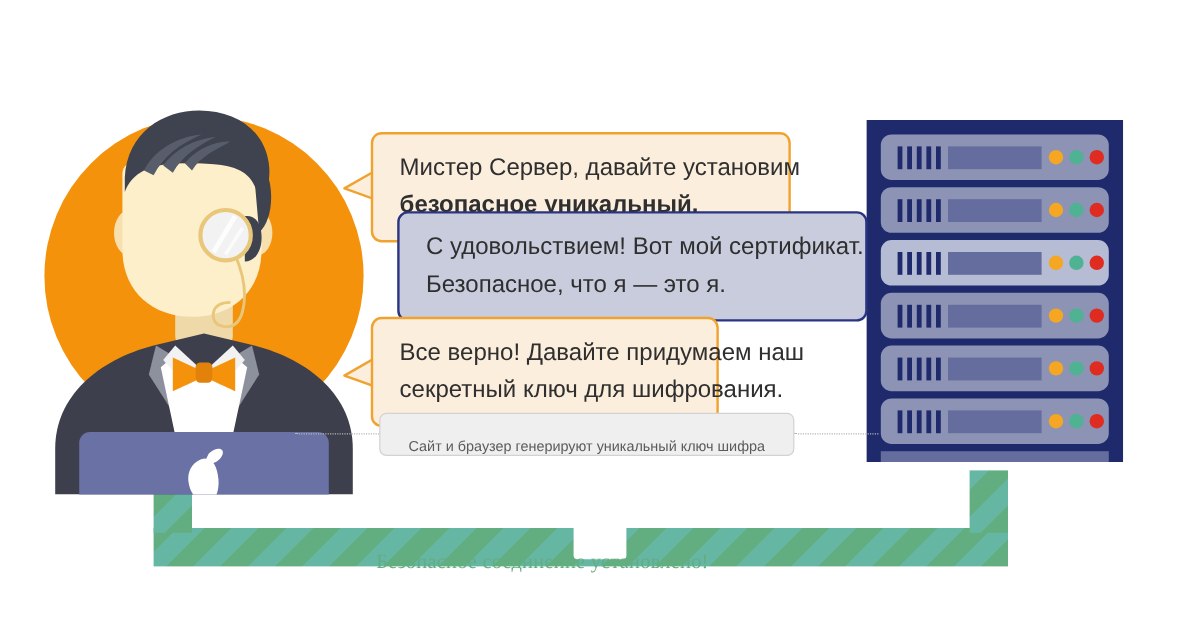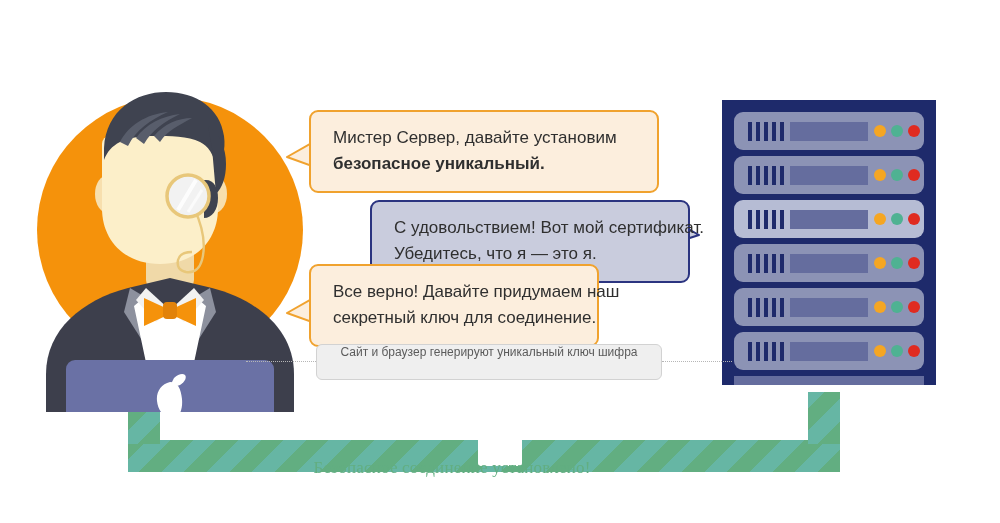--- a/index.html
+++ b/index.html
@@ -72,58 +72,58 @@
   }
 
   
   .bubble {
     position: absolute;
     box-sizing: border-box;
     border-radius: 9px;
     border-width: 2px;
     border-style: solid;
     padding: 13px 18px 13px 22px;
-    font-size: 17px;
+    font-size: 20px;
     line-height: 1.55;
     color: #2f2f2f;
   }
   .bubble.orange {
     background: #fceedd;
     border-color: #f0a22e;
   }
   .bubble.blue {
     background: #c9ccdd;
     border-color: #2b3480;
   }
   .bubble b { font-weight: bold; }
   .bubble .line { white-space: nowrap; }
 
   #bubble-1 { left: 309px; top: 110px; width: 350px; }
-  #bubble-2 { left: 331px; top: 200px; width: 320px; margin-left: 39px; }
+  #bubble-2 { left: 331px; top: 176px; width: 392px; }
   #bubble-3 { left: 309px; top: 264px; width: 290px; }
 
   
   .tail { position: absolute; }
   #tail-1 { left: 285px; top: 139px; width: 30px; height: 30px; }
   #tail-2 { left: 669px; top: 216px; width: 32px; height: 30px; }
   #tail-3 { left: 285px; top: 295px; width: 30px; height: 30px; }
 
   
   #info-box {
     position: absolute;
     left: 316px;
     top: 344px;
     width: 346px;
     height: 36px;
     box-sizing: border-box;
     background: #efefef;
     border: 1px solid #d2d2d2;
     border-radius: 6px;
     display: flex;
-    align-items: flex-start;
+    align-items: flex-end;
     justify-content: center;
     font-size: 12px;
     color: #5b5b5b;
   }
   .dotted {
     position: absolute;
     top: 361px;
     height: 0;
     border-top: 1px dotted #b6b6b6;
   }
@@ -303,26 +303,26 @@
     <rect x="26" y="2" width="6" height="26" fill="#fceedd"></rect>
   </svg>
 
   <div class="bubble orange" id="bubble-1">
     <div class="line">Мистер Сервер, давайте установим</div>
     <div class="line"><b>безопасное уникальный.</b></div>
   </div>
 
   <div class="bubble blue" id="bubble-2">
     <div class="line">С удовольствием! Вот мой сертификат.</div>
-    <div class="line">Убедитесь, что я — это я.</div>
+    <div class="line">Безопасное, что я — это я.</div>
   </div>
 
   <div class="bubble orange" id="bubble-3">
     <div class="line">Все верно! Давайте придумаем наш</div>
-    <div class="line">секретный ключ для соединение.</div>
+    <div class="line">секретный ключ для шифрования.</div>
   </div>
 
   <div class="dotted" id="dotted-left"></div>
   <div class="dotted" id="dotted-right"></div>
   <div id="info-box">
     <span>Сайт и браузер генерируют уникальный ключ шифра</span>
   </div>
 
 </div>
 

